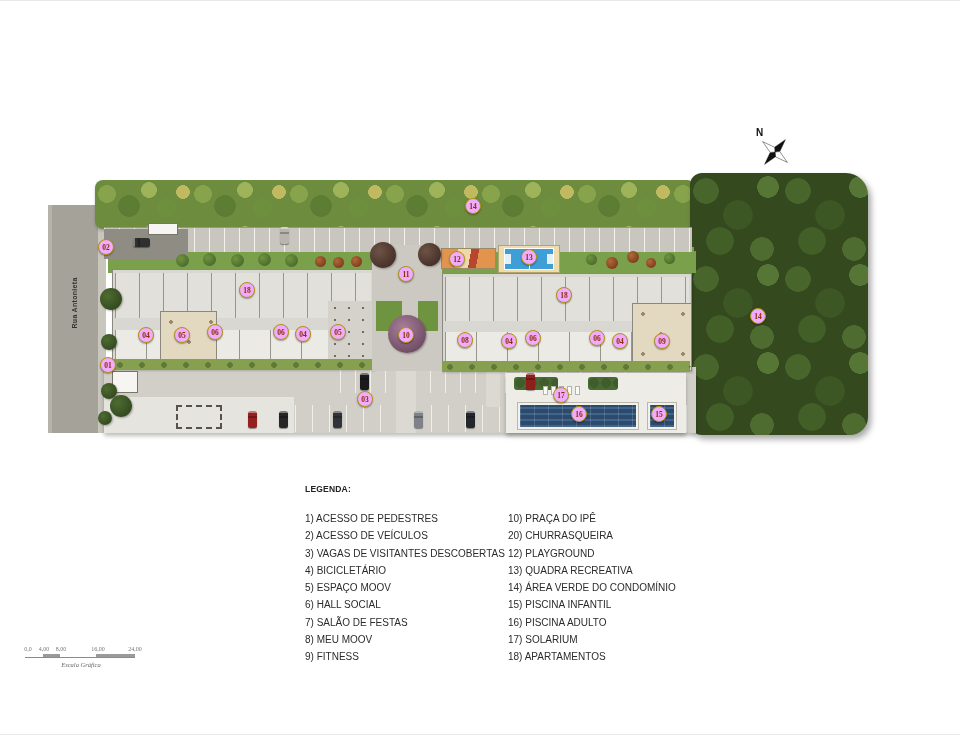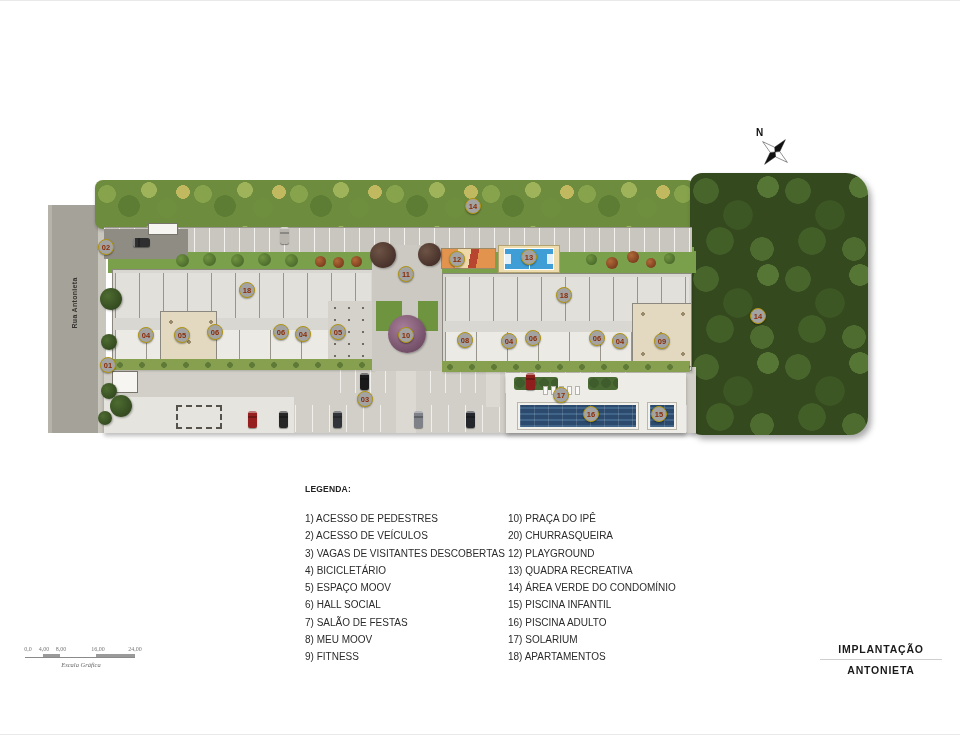--- a/index.html
+++ b/index.html
@@ -85,23 +85,23 @@
       border:2px solid #f2f1ec;box-shadow:0 0 0 1px #b9b6ae;box-sizing:border-box;}
   .lounger{width:5px;height:9px;background:#fbfaf8;border:1px solid #b5b2aa;box-sizing:border-box;}
 
   
   .car{width:9px;height:17px;border-radius:2.5px;box-shadow:0 1px 1px rgba(0,0,0,.4);
       background-image:linear-gradient(180deg,rgba(255,255,255,.4) 0 2px,transparent 2px 5px,rgba(0,0,0,.25) 5px 7px,transparent 7px);}
   .car.h{width:17px;height:9px;background-image:linear-gradient(90deg,rgba(255,255,255,.4) 0 2px,transparent 2px 5px,rgba(0,0,0,.25) 5px 7px,transparent 7px);}
 
   
   .marker{position:absolute;width:16px;height:16px;margin:-8px 0 0 -8px;border-radius:50%;
-      background:#a3a3a3;border:1px solid #b0950e;box-sizing:border-box;
+      background:#f0abfc;border:1px solid #b0950e;box-sizing:border-box;
       color:#8a2c06;font-size:7.5px;font-weight:bold;display:flex;align-items:center;justify-content:center;
-      box-shadow:0 1px 1.5px rgba(0,0,0,.35);z-index:20;}
+      box-shadow:0 1px 1.5px rgba(0,0,0,.35);z-index:20;font-family:Liberation Serif, serif;}
 
   
   .legend-heading{left:305px;top:483px;font-size:8.5px;font-weight:bold;color:#222;letter-spacing:.2px;}
   .legend-col{position:absolute;top:509px;}
   .legend-col.c1{left:305px;}
   .legend-col.c2{left:508px;}
   .legend-item{font-size:10px;line-height:17.3px;color:#2b2b2b;white-space:nowrap;}
 
   
   .title-block{left:820px;top:642px;width:122px;text-align:center;color:#1a1a1a;}
@@ -228,21 +228,21 @@
         <div class="marker" style="left: 465px; top: 339px;">08</div>
         <div class="marker" style="left: 509px; top: 340px;">04</div>
         <div class="marker" style="left: 533px; top: 337px;">06</div>
         <div class="marker" style="left: 564px; top: 294px;">18</div>
         <div class="marker" style="left: 597px; top: 337px;">06</div>
         <div class="marker" style="left: 620px; top: 340px;">04</div>
         <div class="marker" style="left: 662px; top: 340px;">09</div>
         <div class="marker" style="left: 758px; top: 315px;">14</div>
         <div class="marker" style="left: 365px; top: 398px;">03</div>
         <div class="marker" style="left: 561px; top: 394px;">17</div>
-        <div class="marker" style="left: 591px; top: 413px;">16</div>
+        <div class="marker" style="left: 579px; top: 413px;">16</div>
         <div class="marker" style="left: 659px; top: 413px;">15</div>
       </div>
   </div>
 
   <div class="abs compass">
     <span class="compass-n">N</span>
     <svg class="compass-star" width="34" height="34" viewBox="0 0 40 40">
       <g transform="rotate(40 20 20)" fill="#111" stroke="#111" stroke-width="0.5">
         <polygon points="20,1 24,16 20,20 16,16" fill="#111"></polygon>
         <polygon points="39,20 24,24 20,20 24,16" fill="#fff" stroke="#111"></polygon>
@@ -285,19 +285,14 @@
         <span class="tick" style="left: 36px;">8,00</span>
         <span class="tick" style="left: 73px;">16,00</span>
         <span class="tick" style="left: 110px;">24,00</span>
       </div>
     <div class="sb-line"></div>
     <div class="sb-seg" style="left:18px;width:17px;"></div>
     <div class="sb-seg" style="left:71px;width:39px;"></div>
     <div class="scale-caption">Escala Gráfica</div>
   </div>
 
-  <div class="abs title-block">
-    <div class="title-line1">IMPLANTAÇÃO</div>
-    <div class="title-rule"></div>
-    <div class="title-line2">ANTONIETA</div>
-  </div>
 
 </div>
 
 </body></html>

